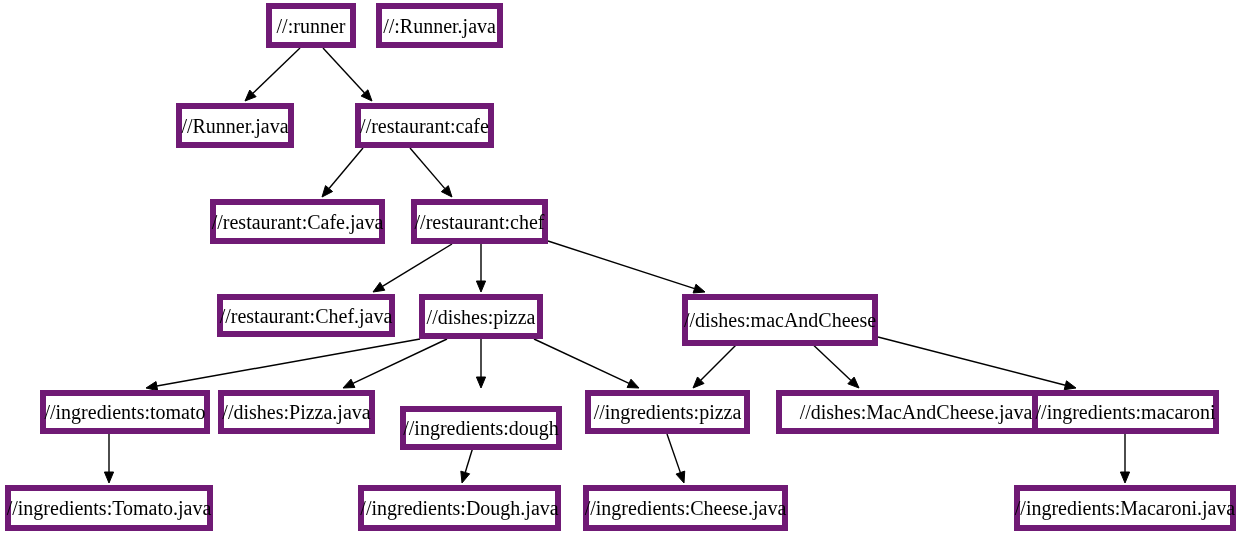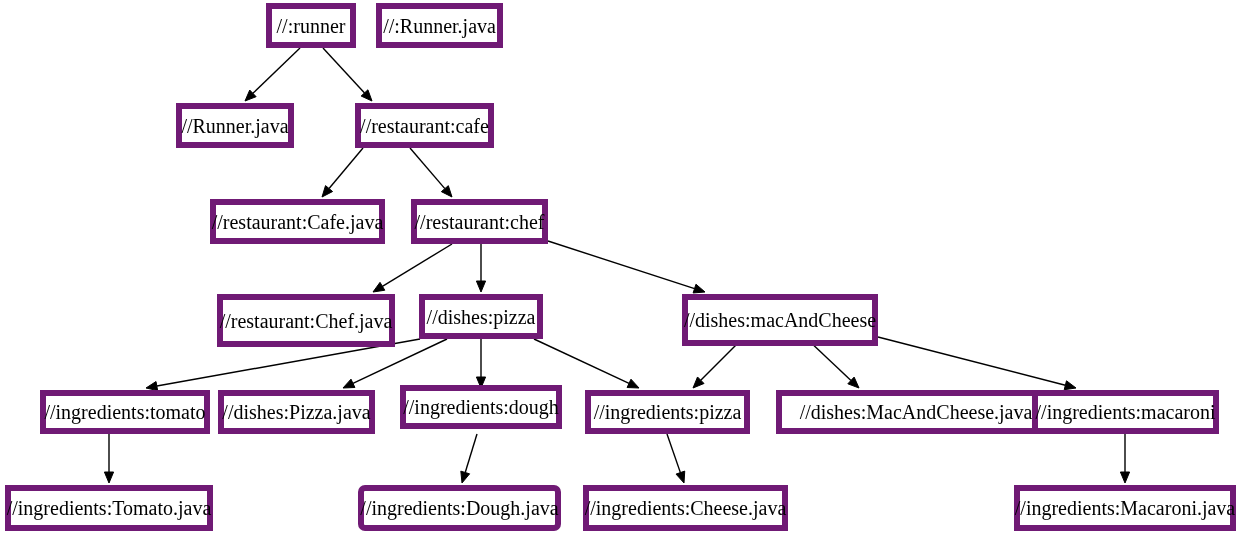--- a/index.html
+++ b/index.html
@@ -143,51 +143,51 @@
       </div>
       <div class="node" style="left: 319px; top: 103px; width: 139px; height: 45px; margin-left: 36px;">
         <span class="node-label">//restaurant:cafe</span>
       </div>
       <div class="node" style="left: 210px; top: 199px; width: 175px; height: 45px;">
         <span class="node-label">//restaurant:Cafe.java</span>
       </div>
       <div class="node" style="left: 411px; top: 199px; width: 137px; height: 45px;">
         <span class="node-label">//restaurant:chef</span>
       </div>
-      <div class="node" style="left: 217px; top: 294px; width: 178px; height: 53px; text-align: center;">
+      <div class="node" style="left: 217px; top: 294px; width: 178px; height: 43px; text-align: center;">
         <span class="node-label">//restaurant:Chef.java</span>
       </div>
       <div class="node" style="left: 419px; top: 294px; width: 124px; height: 45px;">
         <span class="node-label">//dishes:pizza</span>
       </div>
       <div class="node" style="left: 682px; top: 294px; width: 196px; height: 52px;">
         <span class="node-label">//dishes:macAndCheese</span>
       </div>
       <div class="node" style="left: 24px; top: 390px; width: 170px; height: 44px; margin-left: 16px;">
         <span class="node-label">//ingredients:tomato</span>
       </div>
       <div class="node" style="left: 218px; top: 390px; width: 157px; height: 44px; justify-content: center;">
         <span class="node-label">//dishes:Pizza.java</span>
       </div>
-      <div class="node" style="left: 400px; top: 385px; width: 162px; height: 44px;">
+      <div class="node" style="left: 400px; top: 406px; width: 162px; height: 44px;">
         <span class="node-label">//ingredients:dough</span>
       </div>
       <div class="node" style="left: 585px; top: 390px; width: 165px; height: 44px;">
         <span class="node-label">//ingredients:pizza</span>
       </div>
       <div class="node" style="left: 776px; top: 390px; width: 280px; height: 44px;">
         <span class="node-label">//dishes:MacAndCheese.java</span>
       </div>
       <div class="node" style="left: 1032px; top: 390px; width: 187px; height: 44px;">
         <span class="node-label">//ingredients:macaroni</span>
       </div>
       <div class="node" style="left: 5px; top: 485px; width: 208px; height: 46px;">
         <span class="node-label">//ingredients:Tomato.java</span>
       </div>
-      <div class="node" style="left: 358px; top: 485px; width: 203px; height: 46px; border-radius: 7px;">
+      <div class="node" style="left: 358px; top: 485px; width: 203px; height: 46px;">
         <span class="node-label">//ingredients:Dough.java</span>
       </div>
       <div class="node" style="left: 583px; top: 485px; width: 205px; height: 46px;">
         <span class="node-label">//ingredients:Cheese.java</span>
       </div>
       <div class="node" style="left: 1014px; top: 485px; width: 222px; height: 46px;">
         <span class="node-label">//ingredients:Macaroni.java</span>
       </div>
     </div>
 </div>

